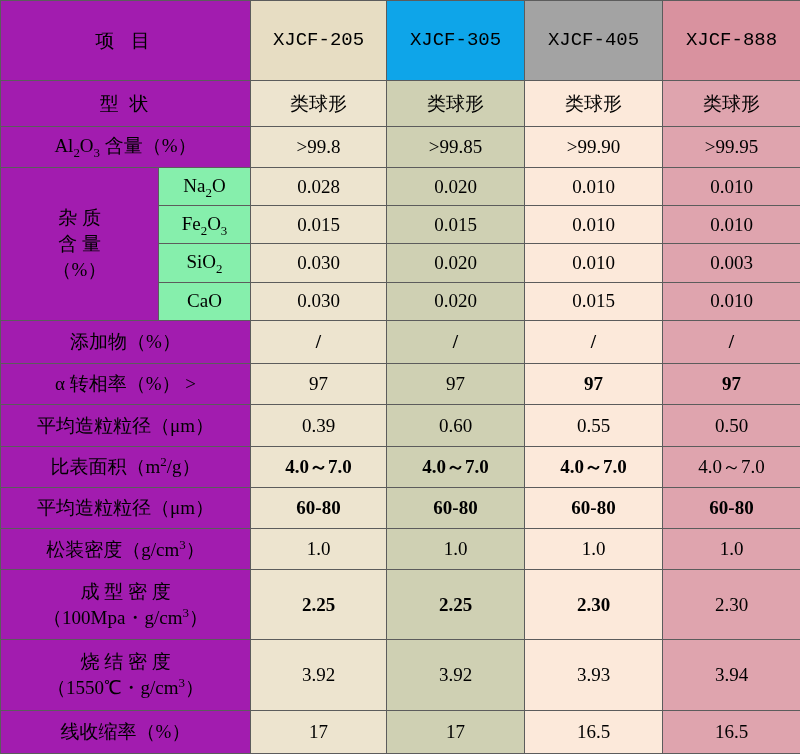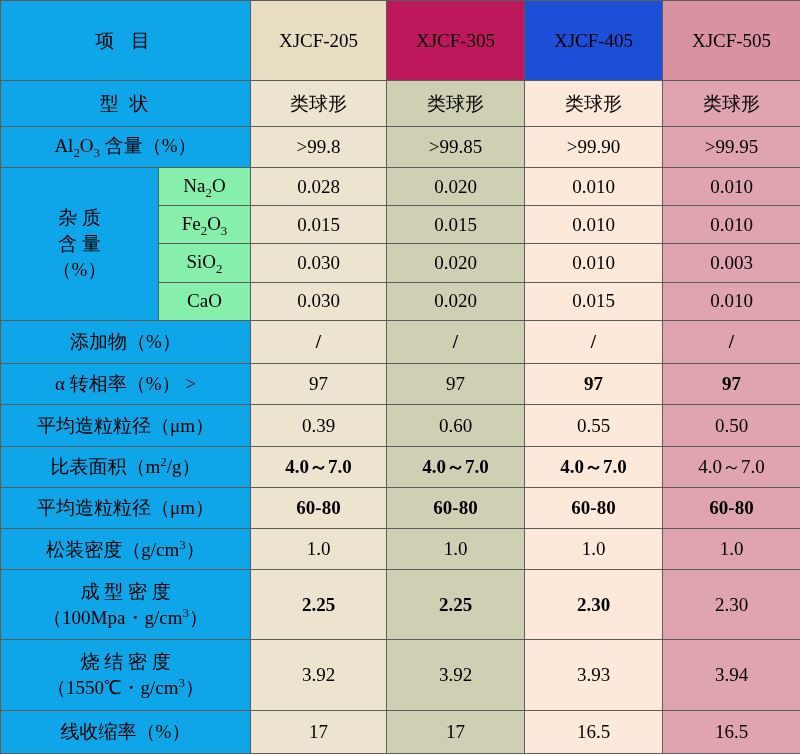--- a/index.html
+++ b/index.html
@@ -30,33 +30,33 @@
   }
   
   col.c-label  { width: 158px; }
   col.c-sub    { width: 92px;  }
   col.c-v1     { width: 136px; }
   col.c-v2     { width: 138px; }
   col.c-v3     { width: 138px; }
   col.c-v4     { width: 138px; }
 
   
-  .bg-label  { background: #0ea5e9; }
+  .bg-label  { background: #a21caf; }
   .bg-sub    { background: #86efac; }
   .bg-v1     { background: #ede4cf; }
   .bg-v1h    { background: #e7ddc3; }
   .bg-v2     { background: #cfd0b3; }
-  .bg-v2h    { background: #be185d; }
+  .bg-v2h    { background: #0ea5e9; }
   .bg-v3     { background: #fce9da; }
-  .bg-v3h    { background: #1d4ed8; }
+  .bg-v3h    { background: #a3a3a3; }
   .bg-v4     { background: #dfa4ae; }
   .bg-v4h    { background: #d9929f; }
 
   .hdr-label { font-size: 21px; letter-spacing: 6px; }
-  .hdr-model { font-size: 20px; font-family: Liberation Serif, serif; margin-left: 19px; }
+  .hdr-model { font-size: 20px; font-family: Liberation Mono, monospace; margin-left: 19px; }
   .sp1 { letter-spacing: 3px; }
   .bold { font-weight: bold; }
   sub { font-size: 0.68em; }
   sup { font-size: 0.68em; }
   .two-line { line-height: 1.5; }
 </style>
 </head>
 <body>
 
 <table id="spec-table">
@@ -68,21 +68,21 @@
       <col class="c-v3">
       <col class="c-v4">
   </colgroup>
   <tbody>
 
     <tr style="height:78px">
       <td class="bg-label hdr-label" colspan="2">项  目</td>
       <td class="bg-v1h hdr-model">XJCF-205</td>
       <td class="bg-v2h hdr-model">XJCF-305</td>
       <td class="bg-v3h hdr-model">XJCF-405</td>
-      <td class="bg-v4h hdr-model">XJCF-505</td>
+      <td class="bg-v4h hdr-model">XJCF-888</td>
     </tr>
 
     <tr style="height:44px">
       <td class="bg-label sp1" colspan="2">型    状</td>
       <td class="bg-v1">类球形</td>
       <td class="bg-v2">类球形</td>
       <td class="bg-v3">类球形</td>
       <td class="bg-v4">类球形</td>
     </tr>
 

